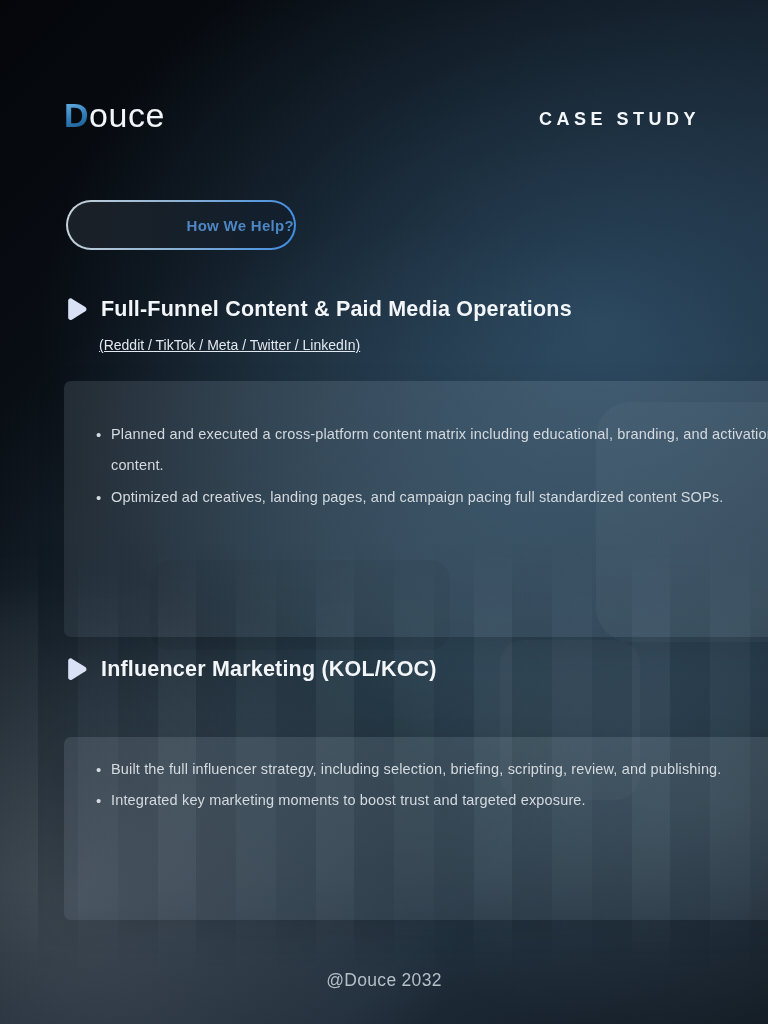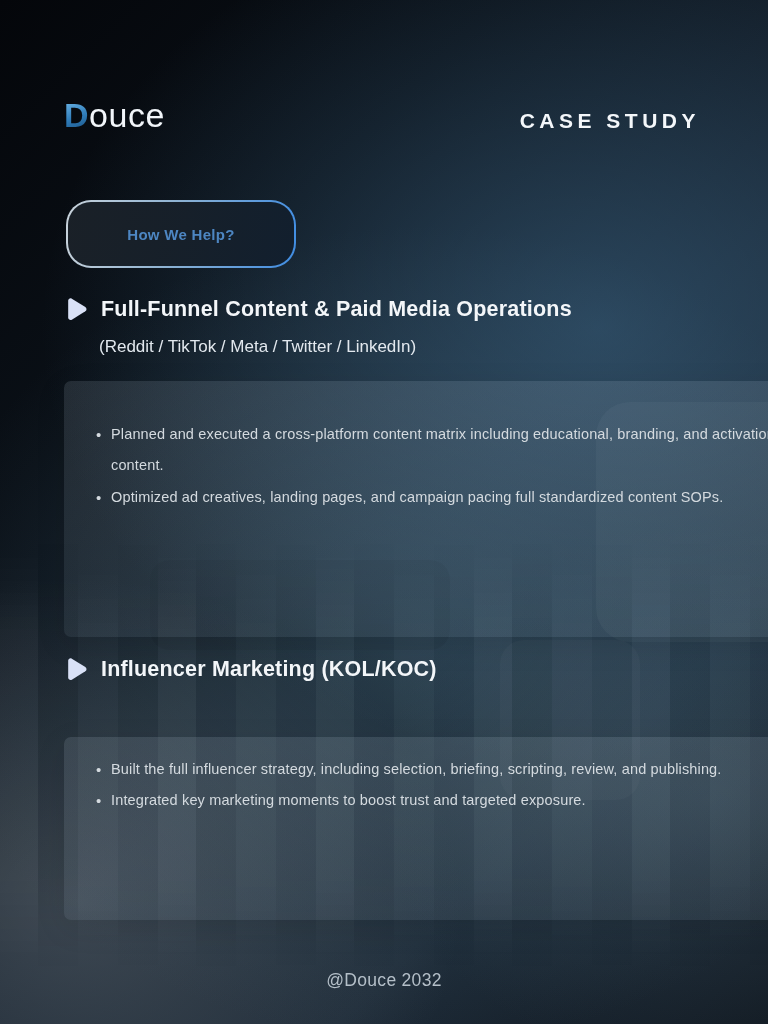--- a/index.html
+++ b/index.html
@@ -40,44 +40,44 @@
   
   .logo { position: absolute; left: 64px; top: 96px; font-size: 34px; font-weight: 400; letter-spacing: 0.5px; color: #f2f6fa; }
   .logo .d {
     font-weight: 600;
     background: linear-gradient(160deg, #6db6e8 10%, #2f7cb9 55%, #164a78 100%);
     -webkit-background-clip: text; background-clip: text;
     color: transparent;
   }
   .case-study {
     position: absolute; right: 68px; top: 109px;
-    font-size: 21px; font-weight: 700; letter-spacing: 4.5px; color: #f4f7fa;
+    font-size: 18px; font-weight: 700; letter-spacing: 4.5px; color: #f4f7fa;
     white-space: nowrap;
   }
 
   
   .cta {
     position: absolute; left: 66px; top: 200px;
-    width: 230px; height: 68px; border-radius: 25px;
+    width: 230px; height: 50px; border-radius: 25px;
     border: 2px solid transparent;
     background:
       linear-gradient(115deg, rgba(11,17,24,0.92), rgba(14,22,31,0.92)) padding-box,
       linear-gradient(100deg, #c9d3db 0%, #8fb3d2 45%, #3f8ce2 100%) border-box;
-    display: flex; align-items: center; justify-content: center;
+    display: flex; align-items: center; justify-content: flex-end;
     cursor: pointer;
   }
   .cta-label { font-size: 15px; font-weight: 700; color: #4d86c2; letter-spacing: 0.3px; }
 
   
   .section-header { position: absolute; left: 64px; display: flex; align-items: center; gap: 12px; }
   .sec1 { top: 296px; }
   .sec2 { top: 656px; }
   .play { width: 25px; height: 27px; flex: 0 0 auto; }
   .section-title { font-size: 21.5px; font-weight: 700; color: #f3f6f9; letter-spacing: 0.2px; white-space: nowrap; }
-  .section-subtitle { position: absolute; left: 99px; top: 337px; font-size: 17px; font-weight: 400; color: #e2e8ee; }
+  .section-subtitle { position: absolute; left: 99px; top: 337px; font-size: 14px; font-weight: 400; color: #e2e8ee; text-decoration: underline; }
 
   
   .card {
     position: absolute; left: 64px; width: 768px;
     border-radius: 7px;
     background: linear-gradient(180deg, rgba(196,213,228,0.13) 0%, rgba(170,192,210,0.085) 100%);
     box-shadow: 0 8px 30px rgba(0,0,0,0.10);
   }
   .card1 { top: 381px; height: 256px; padding: 38px 40px 0 32px; }
   .card2 { top: 737px; height: 183px; padding: 17px 40px 0 32px; }

